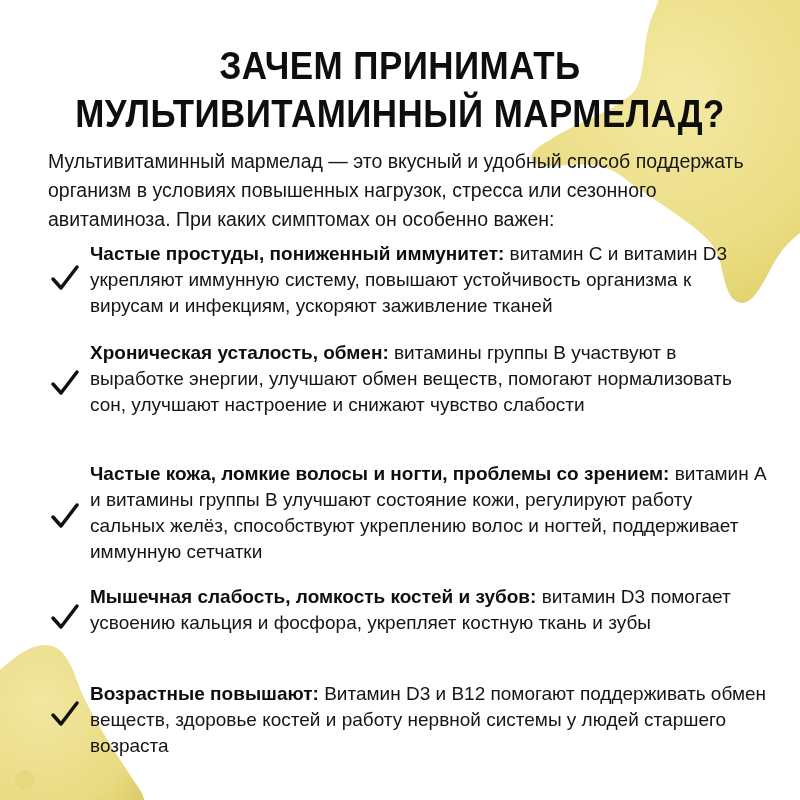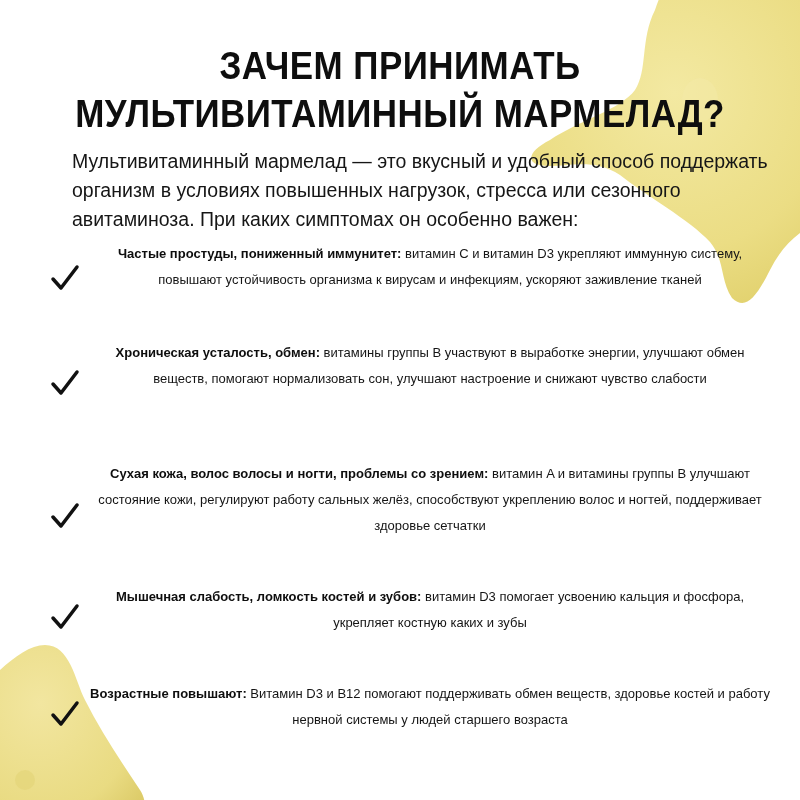--- a/index.html
+++ b/index.html
@@ -14,28 +14,28 @@
     .blob-bottom { left: -30px; top: 640px; width: 200px; height: 190px; }
     .content { position: relative; z-index: 1; }
     .title {
       position: absolute; left: 0; width: 800px; top: 42px;
       text-align: center; font-weight: bold; font-size: 38px;
       line-height: 48px; letter-spacing: 0.5px; color: #0e0e0e;
       transform: scaleX(0.92); transform-origin: center;
     }
     .intro {
       position: absolute; left: 48px; top: 147px; width: 700px;
-      font-size: 19.5px; line-height: 29px; color: #161616; margin-left: 24px;
+      font-size: 19.5px; line-height: 29px; color: #161616;
     }
     .item { position: absolute; left: 50px; width: 720px; }
     .check {
       position: absolute; left: 0; width: 30px; height: 30px;
     }
     .item-text {
-      margin-left: 40px; font-size: 13px; line-height: 26px; color: #151515; text-align: center;
+      margin-left: 40px; font-size: 19px; line-height: 26px; color: #151515;
     }
     .item-text b { font-weight: bold; color: #0e0e0e; }
   </style>
 </head>
 <body>
 
 <svg class="blob blob-top" viewBox="0 0 360 360">
   <defs>
     <radialGradient id="g1" cx="45%" cy="35%" r="70%">
       <stop offset="0%" stop-color="#f3e9a2"></stop>
@@ -78,28 +78,28 @@
     <svg class="check" style="top:28px" viewBox="0 0 30 30">
         <path d="M3 16 L11 25 L27 4" fill="none" stroke="#111" stroke-width="3.5" stroke-linecap="round" stroke-linejoin="round"></path>
       </svg>
     <div class="item-text"><b>Хроническая усталость, обмен:</b><span> витамины группы B участвуют в выработке энергии, улучшают обмен веществ, помогают нормализовать сон, улучшают настроение и снижают чувство слабости</span></div>
   </div>
 
   <div class="item" style="top:461px">
     <svg class="check" style="top:40px" viewBox="0 0 30 30">
         <path d="M3 16 L11 25 L27 4" fill="none" stroke="#111" stroke-width="3.5" stroke-linecap="round" stroke-linejoin="round"></path>
       </svg>
-    <div class="item-text"><b>Сухая кожа, волос волосы и ногти, проблемы со зрением:</b><span> витамин A и витамины группы B улучшают состояние кожи, регулируют работу сальных желёз, способствуют укреплению волос и ногтей, поддерживает здоровье сетчатки</span></div>
+    <div class="item-text"><b>Частые кожа, ломкие волосы и ногти, проблемы со зрением:</b><span> витамин A и витамины группы B улучшают состояние кожи, регулируют работу сальных желёз, способствуют укреплению волос и ногтей, поддерживает иммунную сетчатки</span></div>
   </div>
 
   <div class="item" style="top:584px">
     <svg class="check" style="top:18px" viewBox="0 0 30 30">
         <path d="M3 16 L11 25 L27 4" fill="none" stroke="#111" stroke-width="3.5" stroke-linecap="round" stroke-linejoin="round"></path>
       </svg>
-    <div class="item-text"><b>Мышечная слабость, ломкость костей и зубов:</b><span> витамин D3 помогает усвоению кальция и фосфора, укрепляет костную каких и зубы</span></div>
+    <div class="item-text"><b>Мышечная слабость, ломкость костей и зубов:</b><span> витамин D3 помогает усвоению кальция и фосфора, укрепляет костную ткань и зубы</span></div>
   </div>
 
   <div class="item" style="top:681px">
     <svg class="check" style="top:18px" viewBox="0 0 30 30">
         <path d="M3 16 L11 25 L27 4" fill="none" stroke="#111" stroke-width="3.5" stroke-linecap="round" stroke-linejoin="round"></path>
       </svg>
     <div class="item-text"><b>Возрастные повышают:</b><span> Витамин D3 и B12 помогают поддерживать обмен веществ, здоровье костей и работу нервной системы у людей старшего возраста</span></div>
   </div>
 </div>
 

